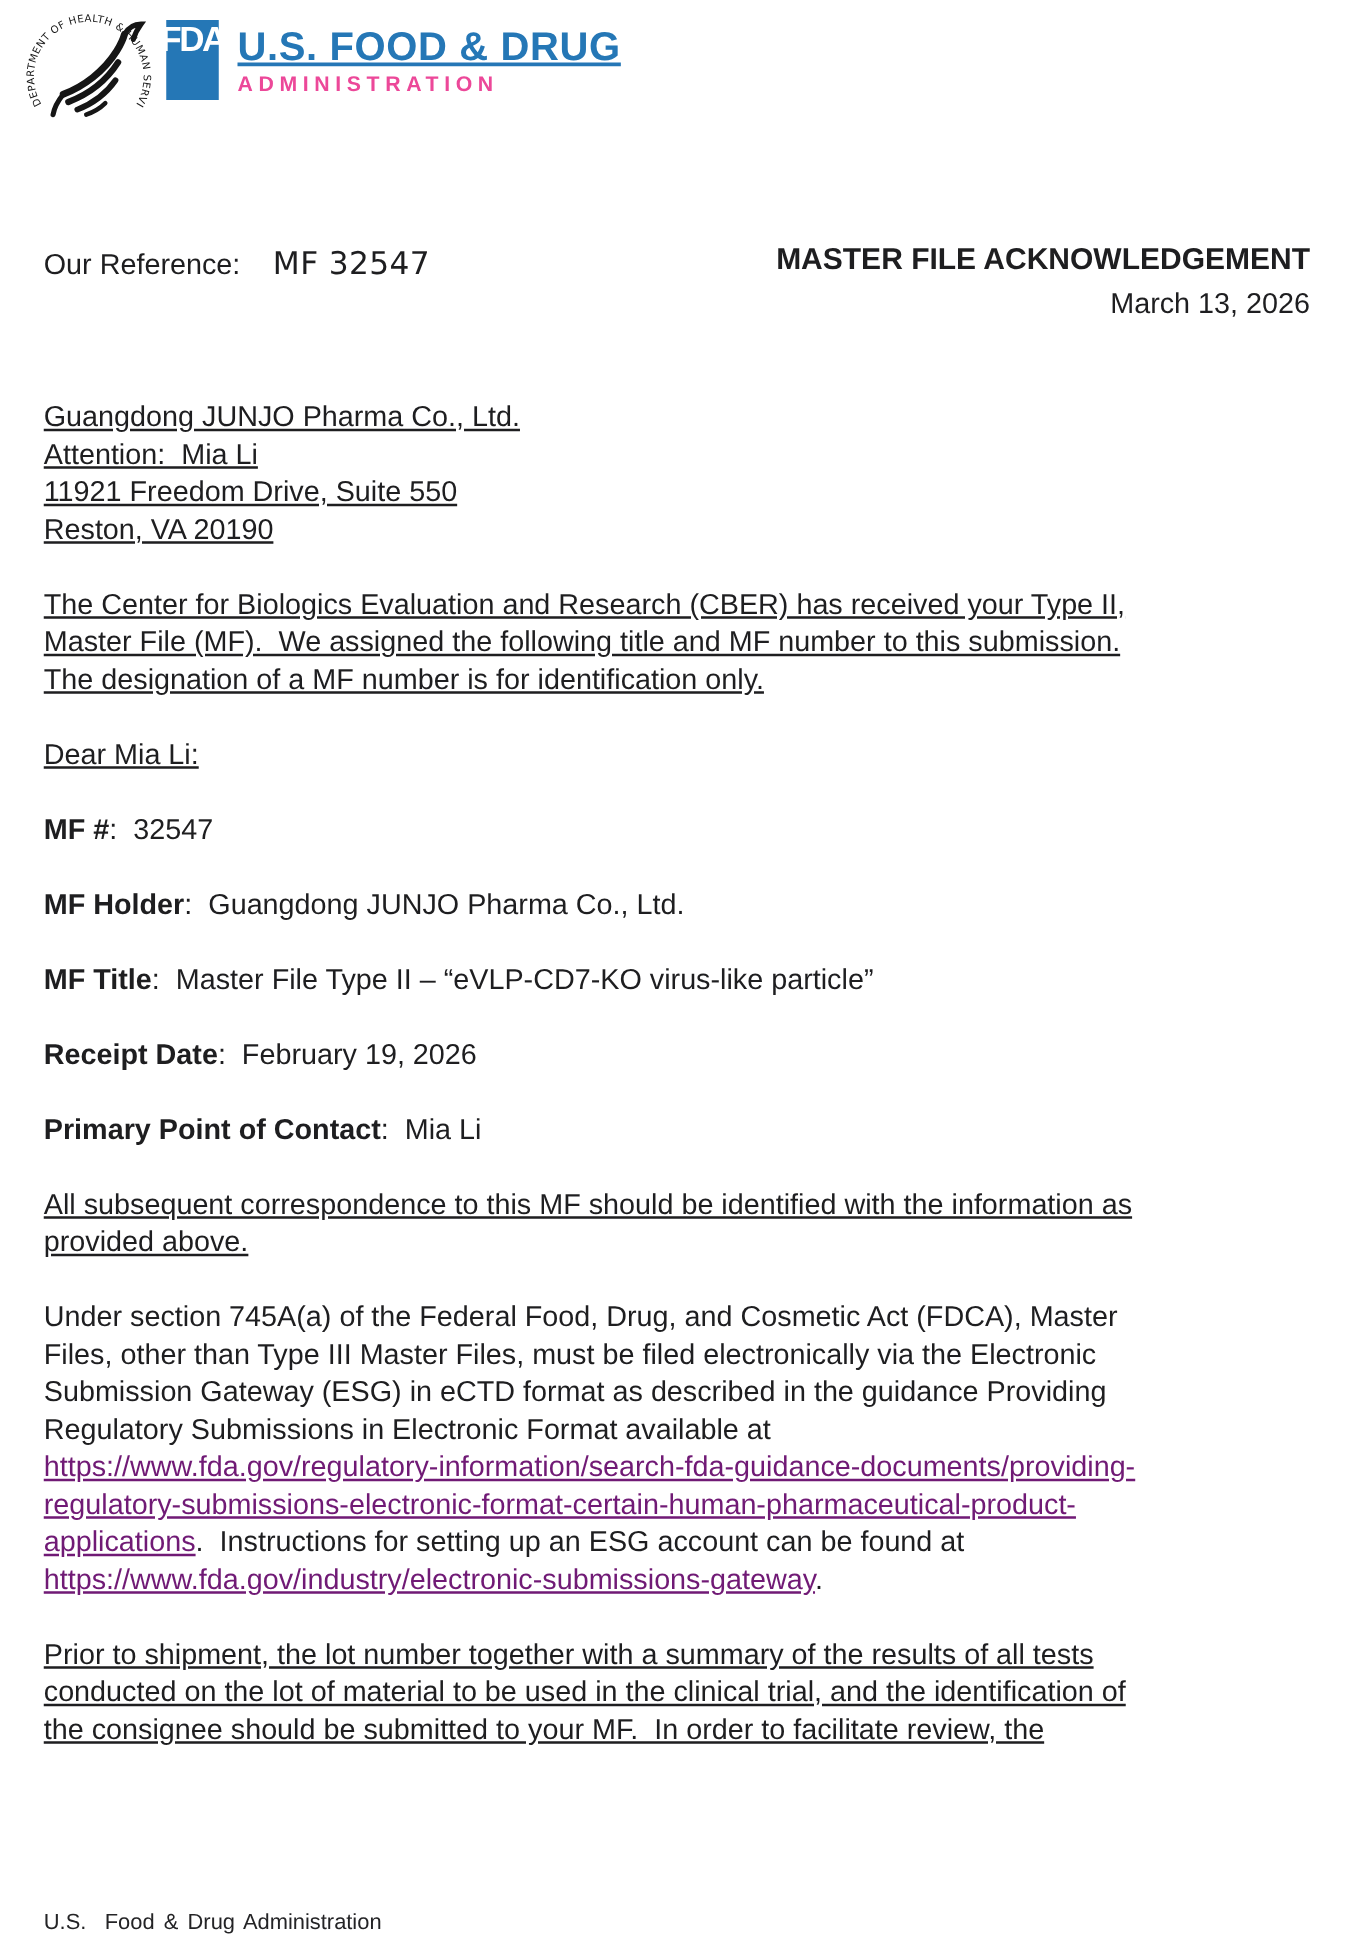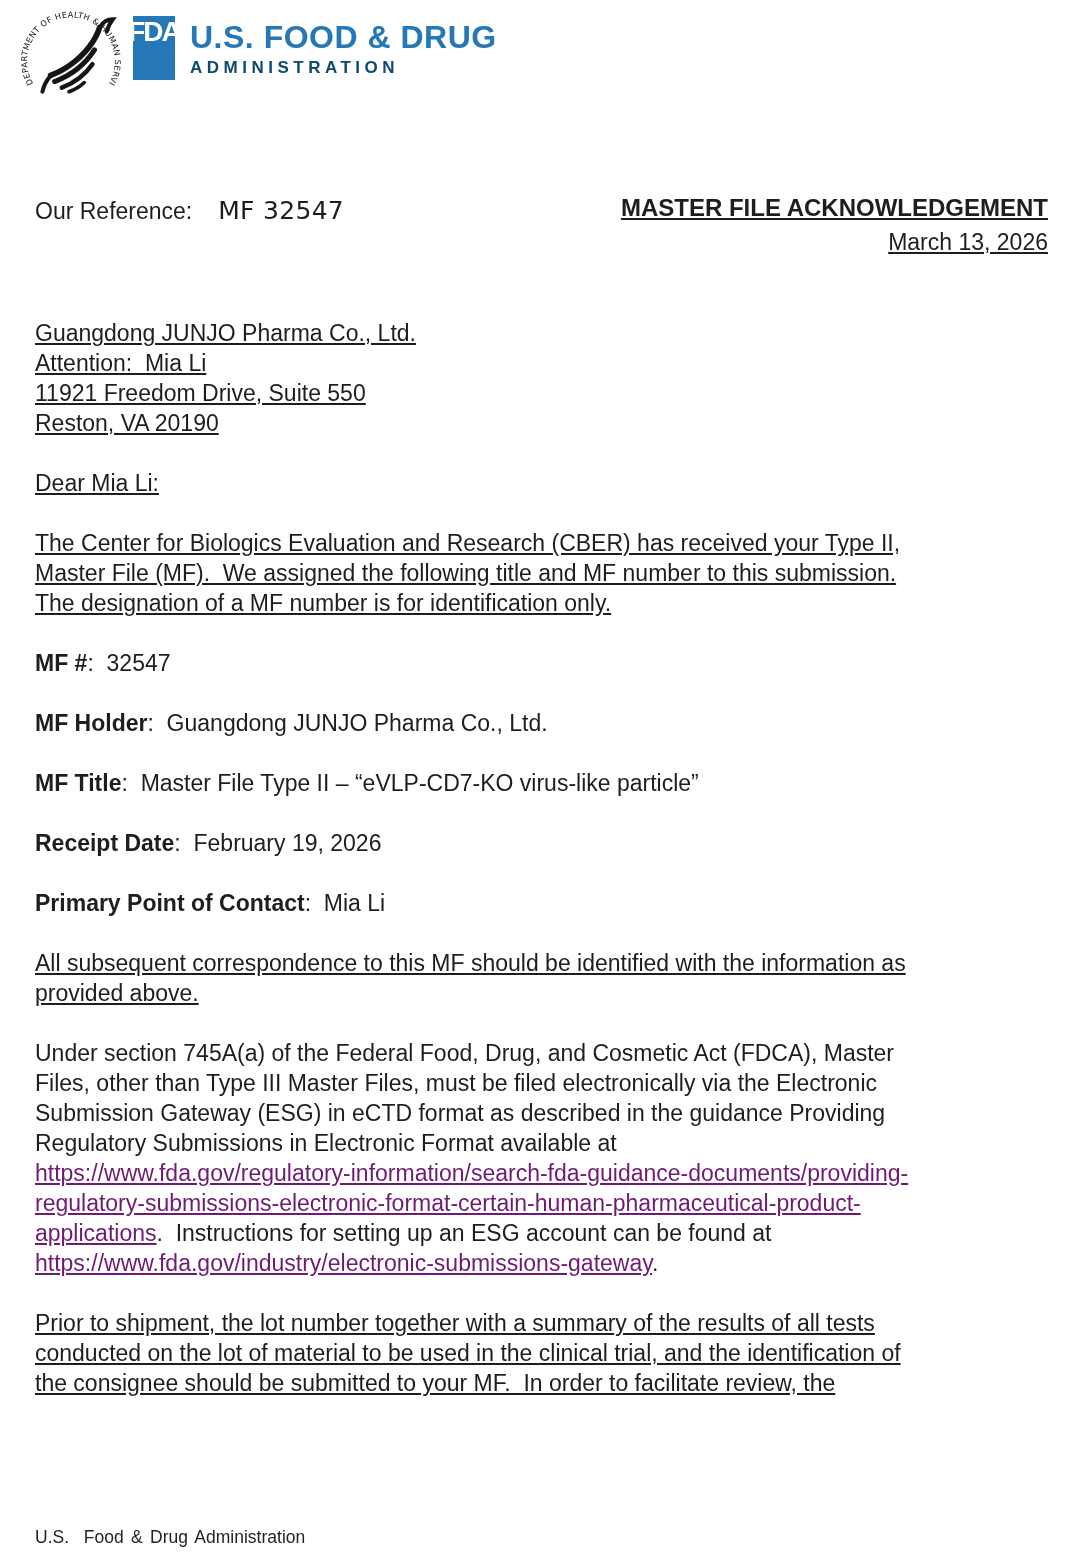--- a/index.html
+++ b/index.html
@@ -9,26 +9,26 @@
   }
   
   .hhs-seal{position:absolute;left:20px;top:2px;width:102px;height:104px;}
   .fda-block{position:absolute;left:133px;top:16px;display:flex;align-items:flex-start;}
   .fda-square{
     width:42px;height:64px;background:#2577b6;color:#ffffff;
     display:flex;align-items:flex-start;justify-content:center;
     font-weight:bold;font-size:28px;letter-spacing:-2px;
   }
   .fda-text{margin-left:15px;padding-top:5px;}
-  .fda-l1{color:#2577b6;font-weight:bold;font-size:32px;line-height:32px;letter-spacing:.5px;}
-  .fda-l2{color:#0c4a6e;font-weight:bold;font-size:17px;letter-spacing:4.5px;margin-top:5px;}
+  .fda-l1{color:#2577b6;font-weight:bold;font-size:32px;line-height:32px;letter-spacing:.5px;text-decoration:underline;}
+  .fda-l2{color:#ec4899;font-weight:bold;font-size:17px;letter-spacing:4.5px;margin-top:5px;}
   
   .refline{position:absolute;left:35px;top:196px;font-size:23px;white-space:pre;}
   .refvalue{font-family:"DejaVu Sans",sans-serif;font-size:25px;margin-left:26px;letter-spacing:.3px;}
-  .titleblock{position:absolute;right:32px;top:194px;text-align:right;text-decoration:underline;}
+  .titleblock{position:absolute;right:32px;top:194px;text-align:right;}
   .doc-title{font-weight:bold;font-size:24px;line-height:28px;}
   .doc-date{font-size:23px;margin-top:7px;}
   
   .letter{position:absolute;left:35px;top:318px;width:1016px;font-size:23px;line-height:30px;}
   .para{margin:0 0 30px 0;white-space:pre-wrap;text-decoration:underline;}
   .kv{margin:0 0 30px 0;white-space:pre-wrap;}
   .b{font-weight:bold;}
   .linkpara{margin:0 0 30px 0;white-space:pre-wrap;}
   .link{color:#701a75;text-decoration:underline;}
   .shipment-extra{margin-top:24px;}
@@ -76,25 +76,25 @@
     <div class="doc-date">March 13, 2026</div>
   </div>
 
   <div class="letter">
 
     <div class="para">Guangdong JUNJO Pharma Co., Ltd.
 Attention:  Mia Li
 11921 Freedom Drive, Suite 550
 Reston, VA 20190</div>
 
-    <div class="para">Dear Mia Li:</div>
-
     <div class="para">The Center for Biologics Evaluation and Research (CBER) has received your Type II,
 Master File (MF).  We assigned the following title and MF number to this submission.
 The designation of a MF number is for identification only.</div>
+
+    <div class="para">Dear Mia Li:</div>
 
     <div class="kv"><span class="b">MF #</span><span>:  32547</span></div>
 
     <div class="kv"><span class="b">MF Holder</span><span>:  Guangdong JUNJO Pharma Co., Ltd.</span></div>
 
     <div class="kv"><span class="b">MF Title</span><span>:  Master File Type II – “eVLP-CD7-KO virus-like particle”</span></div>
 
 
     <div class="kv"><span class="b">Receipt Date</span><span>:  February 19, 2026</span></div>
 

